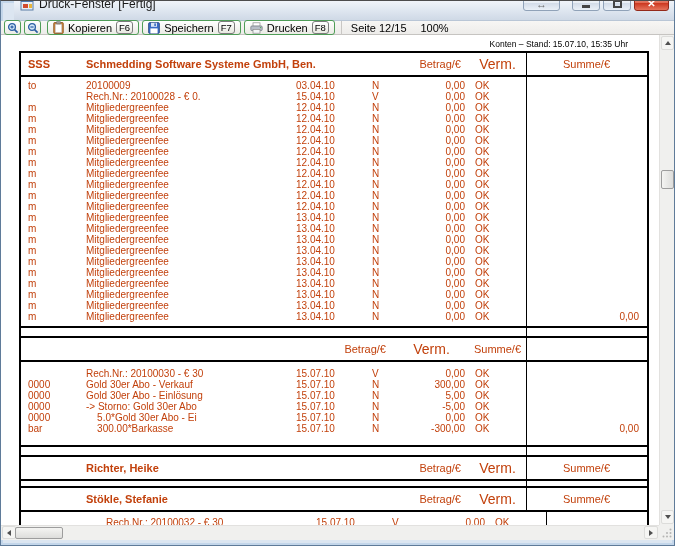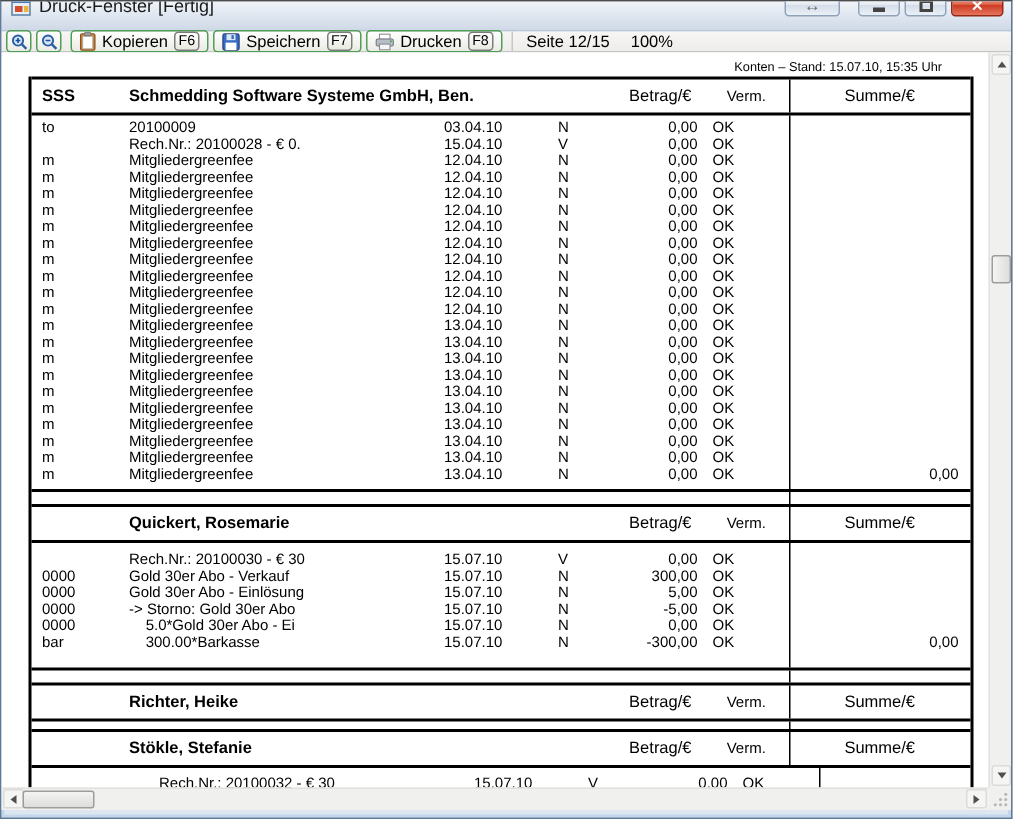--- a/index.html
+++ b/index.html
@@ -8,20 +8,21 @@
     position:relative;width:675px;height:546px;margin:0 auto;
     border:1px solid #5f7b99;border-top:1px solid #4c4c4c;
     box-shadow:inset 0 0 0 2px #c3d6ea;
     background:#dce6f1;overflow:hidden;
   }
   
   .titlebar{
     height:20px;display:flex;align-items:center;padding:0 5px 14px 6px;
     background:linear-gradient(180deg,#f0f4f9 0%,#dde5ef 55%,#cfd9e6 100%);
     border-bottom:1px solid #b9c6d6;
+    margin-left:13px;
   }
   .app-icon{width:14px;height:14px;margin-right:5px;flex:0 0 auto;}
   .win-title{font-size:12px;color:#1a1a1a;flex:1 1 auto;white-space:nowrap;overflow:hidden;}
   .win-controls{display:flex;align-items:center;gap:3px;}
   .winbtn{
     height:15px;border:1px solid #90a2b8;border-radius:3px;
     background:linear-gradient(180deg,#fdfdfe 0%,#e7edf4 45%,#d4dde9 50%,#eaf0f7 100%);
     display:flex;align-items:center;justify-content:center;
     font-size:10px;color:#555;padding:0;cursor:default;
   }
@@ -56,33 +57,33 @@
   .page-ind{font-size:11px;color:#000;margin-left:4px;white-space:nowrap;}
   .page-ind span{margin-right:14px;}
   
   .client{position:relative;height:505px;background:#fff;}
   .page{position:absolute;left:0;top:0;right:15px;bottom:15px;background:#fff;overflow:hidden;}
   .status-line{position:absolute;top:4px;right:31px;font-size:8.5px;color:#000;}
   
   .rtable{
     position:absolute;left:18px;top:16px;width:630px;
     border-left:2px solid #000;border-right:2px solid #000;
-    color:#000000;
+    color:#c2410c;
   }
   .thead{
     position:relative;height:26px;border-top:2px solid #000;border-bottom:2px solid #000;
     display:grid;grid-template-columns:65px 308px 75px 57px 121px;align-items:center;
   }
   .thead::after,.tbody::after,.tgap::after{
     content:'';position:absolute;left:505px;top:0;bottom:0;width:1px;background:#000;
   }
   .h-tag{padding-left:7px;font-weight:bold;font-size:11px;}
   .h-title{font-weight:bold;font-size:11px;white-space:nowrap;}
   .h-betrag{text-align:right;padding-right:8px;font-size:11px;}
-  .h-verm{text-align:center;font-size:10px;}
+  .h-verm{text-align:center;font-size:14px;}
   .h-summe{text-align:center;font-size:11px;}
   .tbody{position:relative;padding:3px 0 4px;border-bottom:2px solid #000;}
   .tbody-1{padding:6px 0 11px;}
   .tbody-3{border-bottom:none;padding:5px 0 0;margin-left:20px;}
   .tgap{position:relative;height:8px;}
   .tgap-sm{height:5px;}
   .trow{
     display:grid;grid-template-columns:65px 210px 70px 28px 75px 57px 121px;
     height:11px;line-height:11px;font-size:10px;white-space:nowrap;
   }
@@ -406,21 +407,20 @@
               <div class="c-date">13.04.10</div>
               <div class="c-flag">N</div>
               <div class="c-amount">0,00</div>
               <div class="c-verm">OK</div>
               <div class="c-summe">0,00</div>
             </div>
           </div>
           <div class="tgap"></div>
           <div class="thead">
             <div class="h-tag"></div>
-            <div class="h-title">Quickert, Rosemarie</div>
             <div class="h-betrag">Betrag/€</div>
             <div class="h-verm">Verm.</div>
             <div class="h-summe">Summe/€</div>
           </div>
           <div class="tbody tbody-1">
             <div class="trow">
               <div class="c-tag"></div>
               <div class="c-desc">Rech.Nr.: 20100030 - € 30</div>
               <div class="c-date">15.07.10</div>
               <div class="c-flag">V</div>

